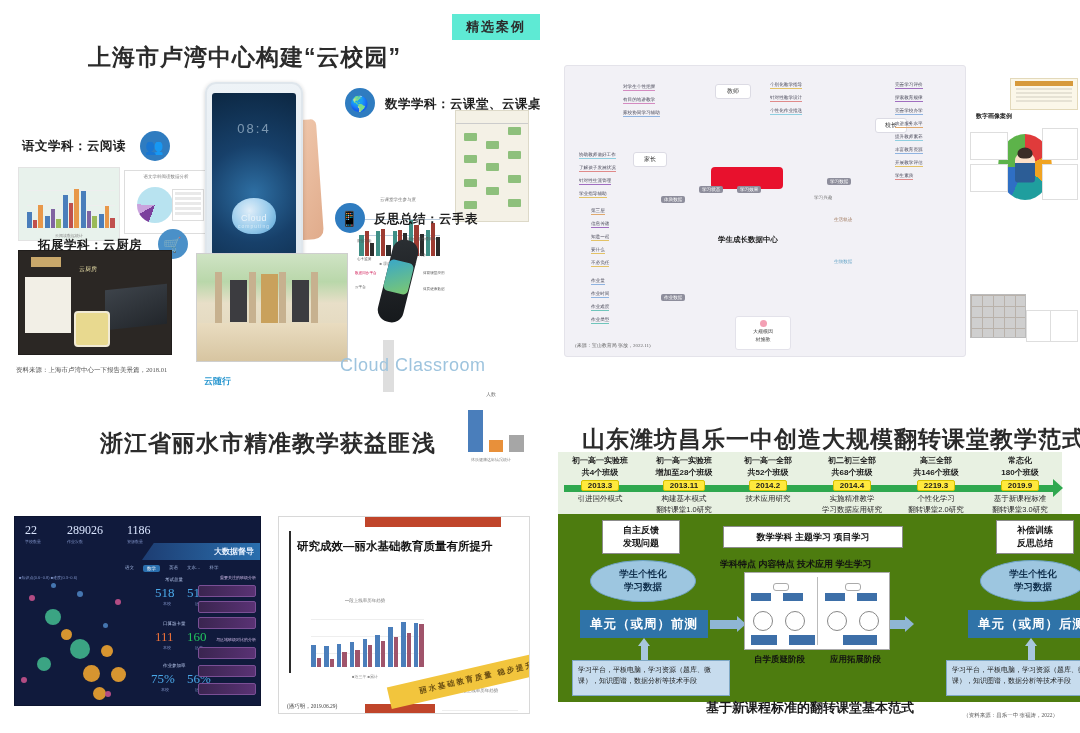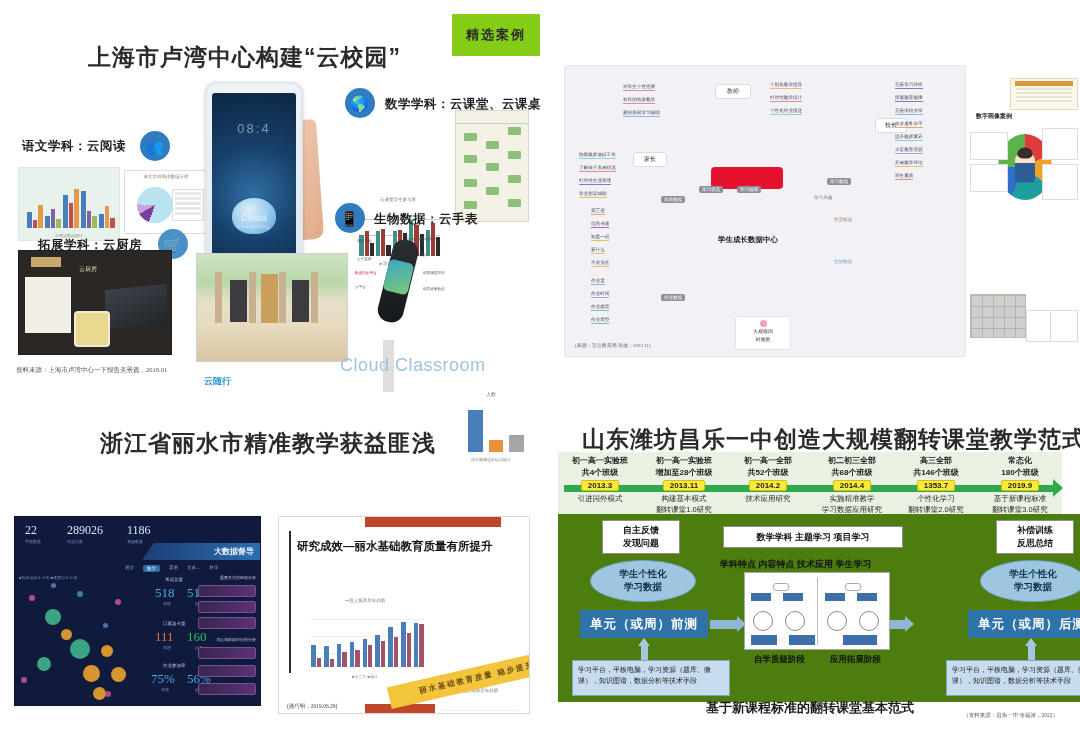--- a/index.html
+++ b/index.html
@@ -2,21 +2,21 @@
 <html><head>
 <meta charset="utf-8">
 <style>
   html,body{margin:0;padding:0;background:#ffffff;}
   body{width:1080px;height:733px;overflow:hidden;font-family:"Liberation Sans","DejaVu Sans",sans-serif;color:#1a1a1a;}
   .page{position:relative;width:1080px;height:733px;}
 
   
   .abs{position:absolute;}
   .ttl{font-size:23px;font-weight:700;color:#2b2b2b;letter-spacing:1px;white-space:nowrap;}
-  .badge{background:#84cc16;color:#2b2b2b;font-size:13px;font-weight:700;padding:12px 14px;letter-spacing:2px;}
+  .badge{background:#5eead4;color:#2b2b2b;font-size:13px;font-weight:700;padding:4px 14px;letter-spacing:2px;}
   .subject{font-size:12.5px;font-weight:700;color:#1e1e1e;white-space:nowrap;letter-spacing:.5px;}
   .circ-ico{width:30px;height:30px;border-radius:50%;background:#2f7cc0;display:flex;align-items:center;justify-content:center;color:#fff;font-size:15px;line-height:1;}
   .circ-ico.lt{background:#4a90c8;}
   .cap{font-size:6.5px;color:#555;white-space:nowrap;font-family:"Liberation Serif",serif;}
 
   
   .mini{background:#fff;border:1px solid #e3e3e3;box-sizing:border-box;overflow:hidden;position:relative;}
   .bars{position:absolute;left:8%;right:4%;bottom:16%;top:24%;display:flex;align-items:flex-end;gap:2px;}
   .bars .g{flex:1;display:flex;align-items:flex-end;gap:1px;height:100%;}
   .bars .g i{flex:1;display:block;}
@@ -263,21 +263,21 @@
       <div class="cell" style="left:8px;top:68px;width:13px;height:8px"></div>
       <div class="cell" style="left:30px;top:76px;width:13px;height:8px"></div>
       <div class="cell" style="left:52px;top:64px;width:13px;height:8px"></div>
       <div class="cell" style="left:8px;top:90px;width:13px;height:8px"></div>
       <div class="cell" style="left:52px;top:88px;width:13px;height:8px"></div>
     </div>
 
     <div class="abs" style="left:335px;top:203px;">
       <div class="circ-ico">📱</div>
     </div>
-    <div class="abs subject" style="left:374px;top:211px;">生物数据：云手表</div>
+    <div class="abs subject" style="left:374px;top:211px;">反思总结：云手表</div>
     <div class="abs watch">
       <div class="band"></div>
         <div class="face"></div>
       <div class="lbl" style="left:2px;top:4px;">定位功能</div>
       <div class="lbl" style="left:52px;top:2px;">运动、语音通话等</div>
       <div class="lbl" style="left:2px;top:22px;">心率监测</div>
       <div class="lbl" style="left:64px;top:18px;">计步</div>
       <div class="lbl" style="left:0px;top:36px;color:#c04;">数据同步平台</div>
       <div class="lbl" style="left:68px;top:36px;">体育课堂应用</div>
       <div class="lbl" style="left:0px;top:50px;">云平台</div>
@@ -575,21 +575,21 @@
         <div class="tlyr">
             <span>2013.11</span>
           </div>
         <div class="tlyr">
             <span>2014.2</span>
           </div>
         <div class="tlyr">
             <span>2014.4</span>
           </div>
         <div class="tlyr">
-            <span>1353.7</span>
+            <span>2219.3</span>
           </div>
         <div class="tlyr">
             <span>2019.9</span>
           </div>
       </div>
       <div class="tlbot">
         <div>引进国外模式</div>
         <div>构建基本模式<br>翻转课堂1.0研究</div>
         <div>技术应用研究</div>
         <div>实施精准教学<br>学习数据应用研究</div>

